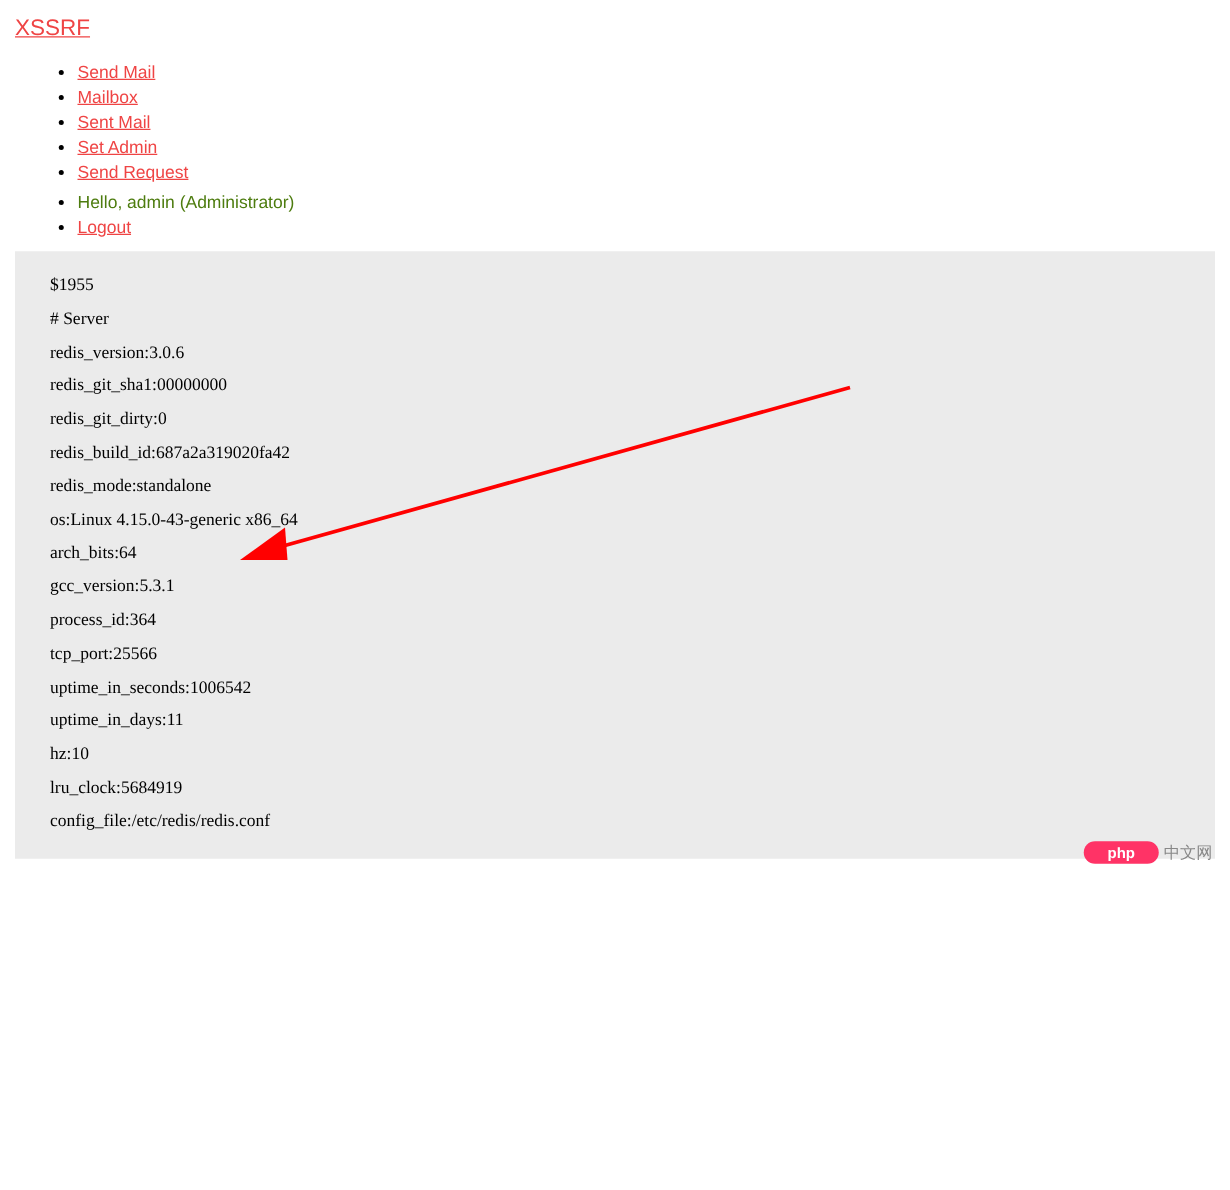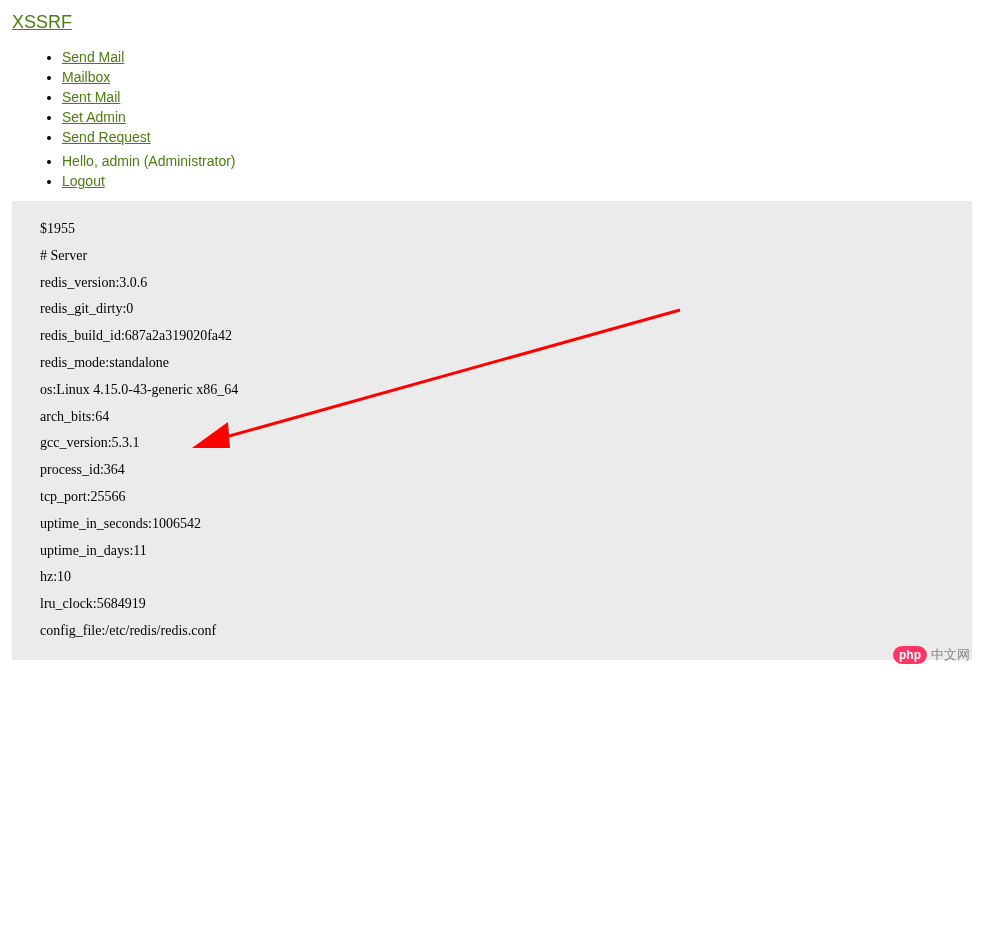--- a/index.html
+++ b/index.html
@@ -5,21 +5,21 @@
     body {
       font-family: Arial, sans-serif;
       font-size: 16px;
       margin: 0;
       padding: 12px;
       width: 984px;
       box-sizing: border-box;
       position: relative;
     }
     a {
-      color: #4d7c0f;
+      color: #ef4444;
     }
     .brand {
       font-size: 18px;
       margin-bottom: 8px;
       display: inline-block;
     }
     ul.nav {
       list-style-type: disc;
       padding-left: 50px;
       margin: 8px 0;
@@ -58,21 +58,21 @@
       align-items: center;
       gap: 4px;
       font-size: 13px;
       color: #888;
     }
     .watermark .php-badge {
       background: #f36;
       color: #fff;
       font-weight: bold;
       font-size: 12px;
-      padding: 2px 6px;
+      padding: 2px 19px;
       border-radius: 10px;
       font-family: Arial, sans-serif;
     }
   </style>
 </head>
 <body>
 
 
 
 <a href="#" class="brand">XSSRF</a>
@@ -87,20 +87,21 @@
 
 <ul class="nav">
   <li><span class="no-link">Hello, admin (Administrator)</span></li>
   <li><a href="#">Logout</a></li>
 </ul>
 
 <div class="code-block">
   <div>$1955</div>
   <div># Server</div>
   <div>redis_version:3.0.6</div>
+  <div>redis_git_sha1:00000000</div>
   <div>redis_git_dirty:0</div>
   <div>redis_build_id:687a2a319020fa42</div>
   <div>redis_mode:standalone</div>
   <div>os:Linux 4.15.0-43-generic x86_64</div>
   <div>arch_bits:64</div>
   <div>gcc_version:5.3.1</div>
   <div>process_id:364</div>
   <div>tcp_port:25566</div>
   <div>uptime_in_seconds:1006542</div>
   <div>uptime_in_days:11</div>

